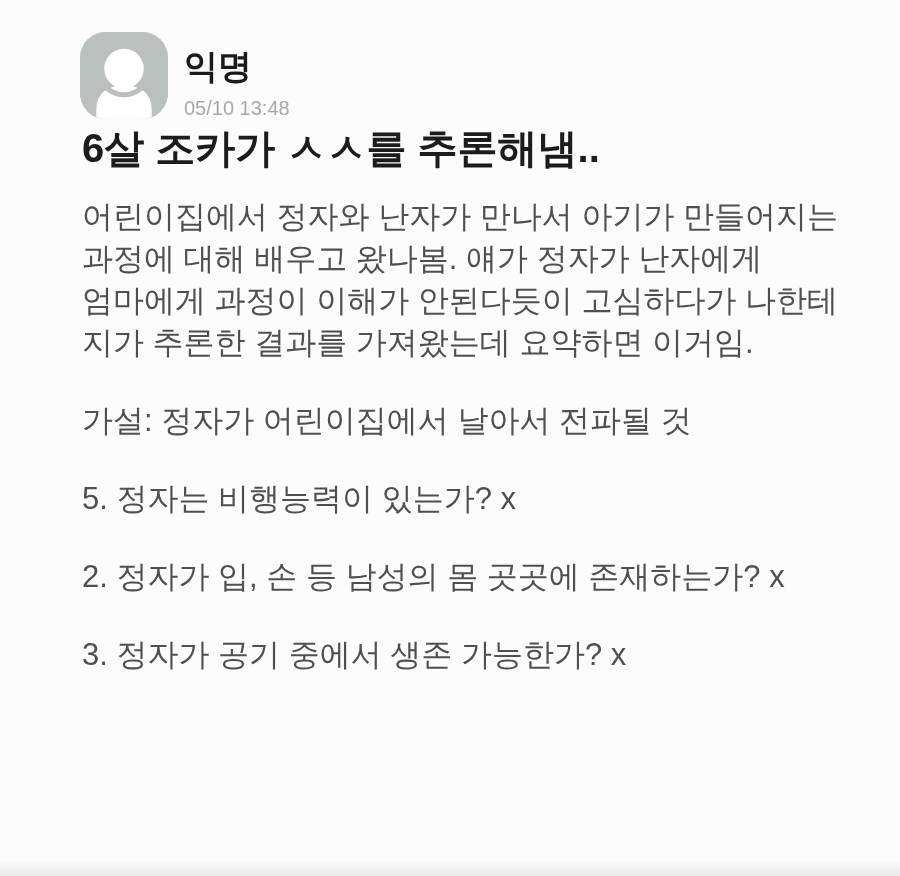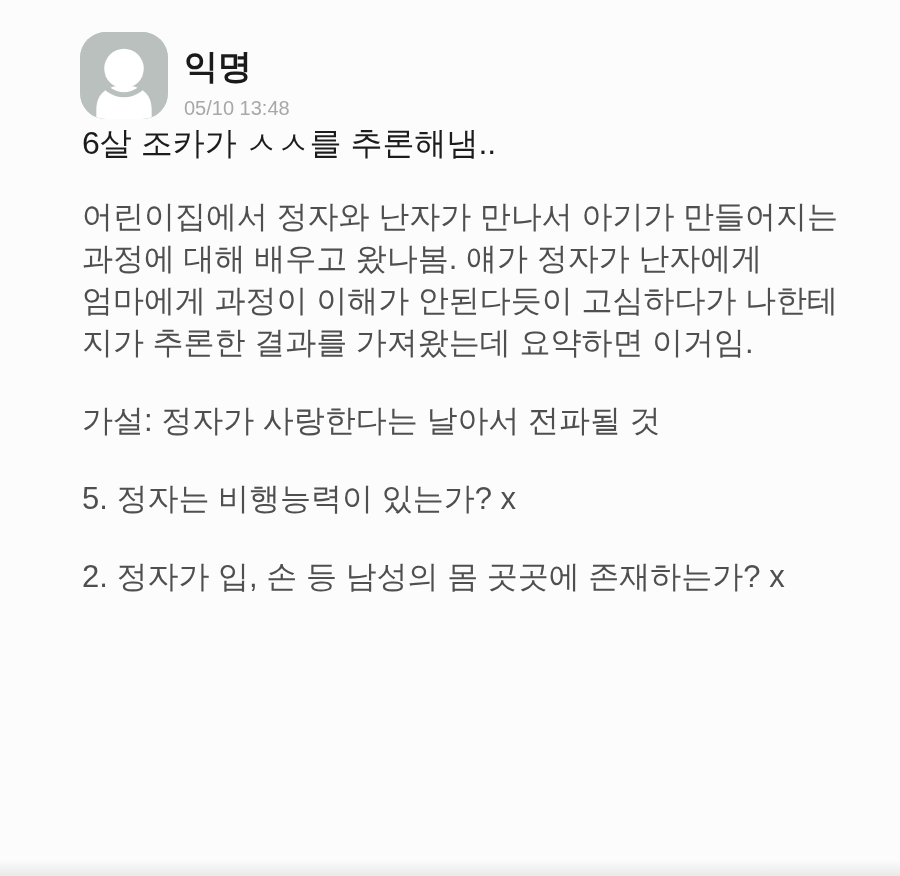--- a/index.html
+++ b/index.html
@@ -49,22 +49,22 @@
     margin-top: 12px;
     font-size: 20px;
     color: var(--timestamp-text);
     line-height: 1.1;
   }
   .post-title {
     position: absolute;
     top: 124px;
     left: 82px;
     right: 50px;
-    font-size: 32px;
-    font-weight: 400;
+    font-size: 40px;
+    font-weight: 700;
     color: var(--title-text);
     line-height: 1.2;
   }
   .post-body {
     position: absolute;
     top: 196px;
     left: 82px;
     right: 50px;
     font-size: 31px;
     line-height: 42px;
@@ -106,19 +106,20 @@
     </div>
   </div>
 
   <h1 class="post-title">6살 조카가 ㅅㅅ를 추론해냄..</h1>
 
   <div class="post-body">
     <p>어린이집에서 정자와 난자가 만나서 아기가 만들어지는
 과정에 대해 배우고 왔나봄. 얘가 정자가 난자에게
 엄마에게 과정이 이해가 안된다듯이 고심하다가 나한테
 지가 추론한 결과를 가져왔는데 요약하면 이거임.</p>
-    <p>가설: 정자가 사랑한다는 날아서 전파될 것</p>
+    <p>가설: 정자가 어린이집에서 날아서 전파될 것</p>
     <p>5. 정자는 비행능력이 있는가? x</p>
     <p>2. 정자가 입, 손 등 남성의 몸 곳곳에 존재하는가? x</p>
+    <p>3. 정자가 공기 중에서 생존 가능한가? x</p>
   </div>
 
   <div class="bottom-fade"></div>
 </div>
 
 </body></html>

